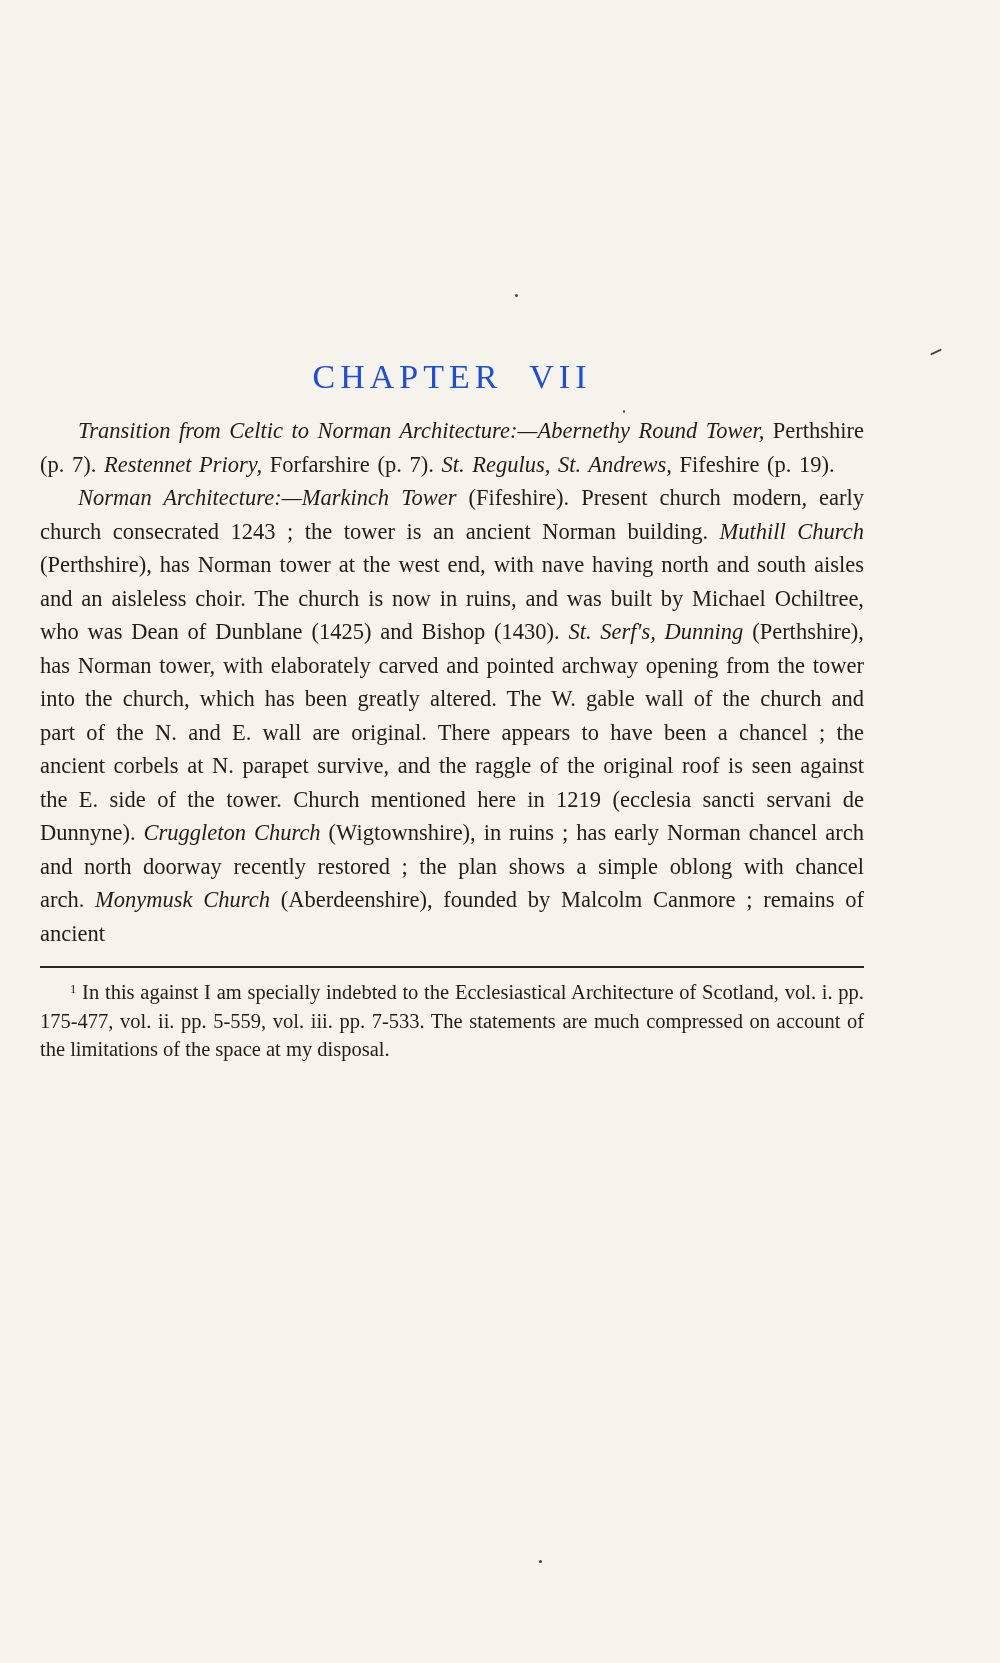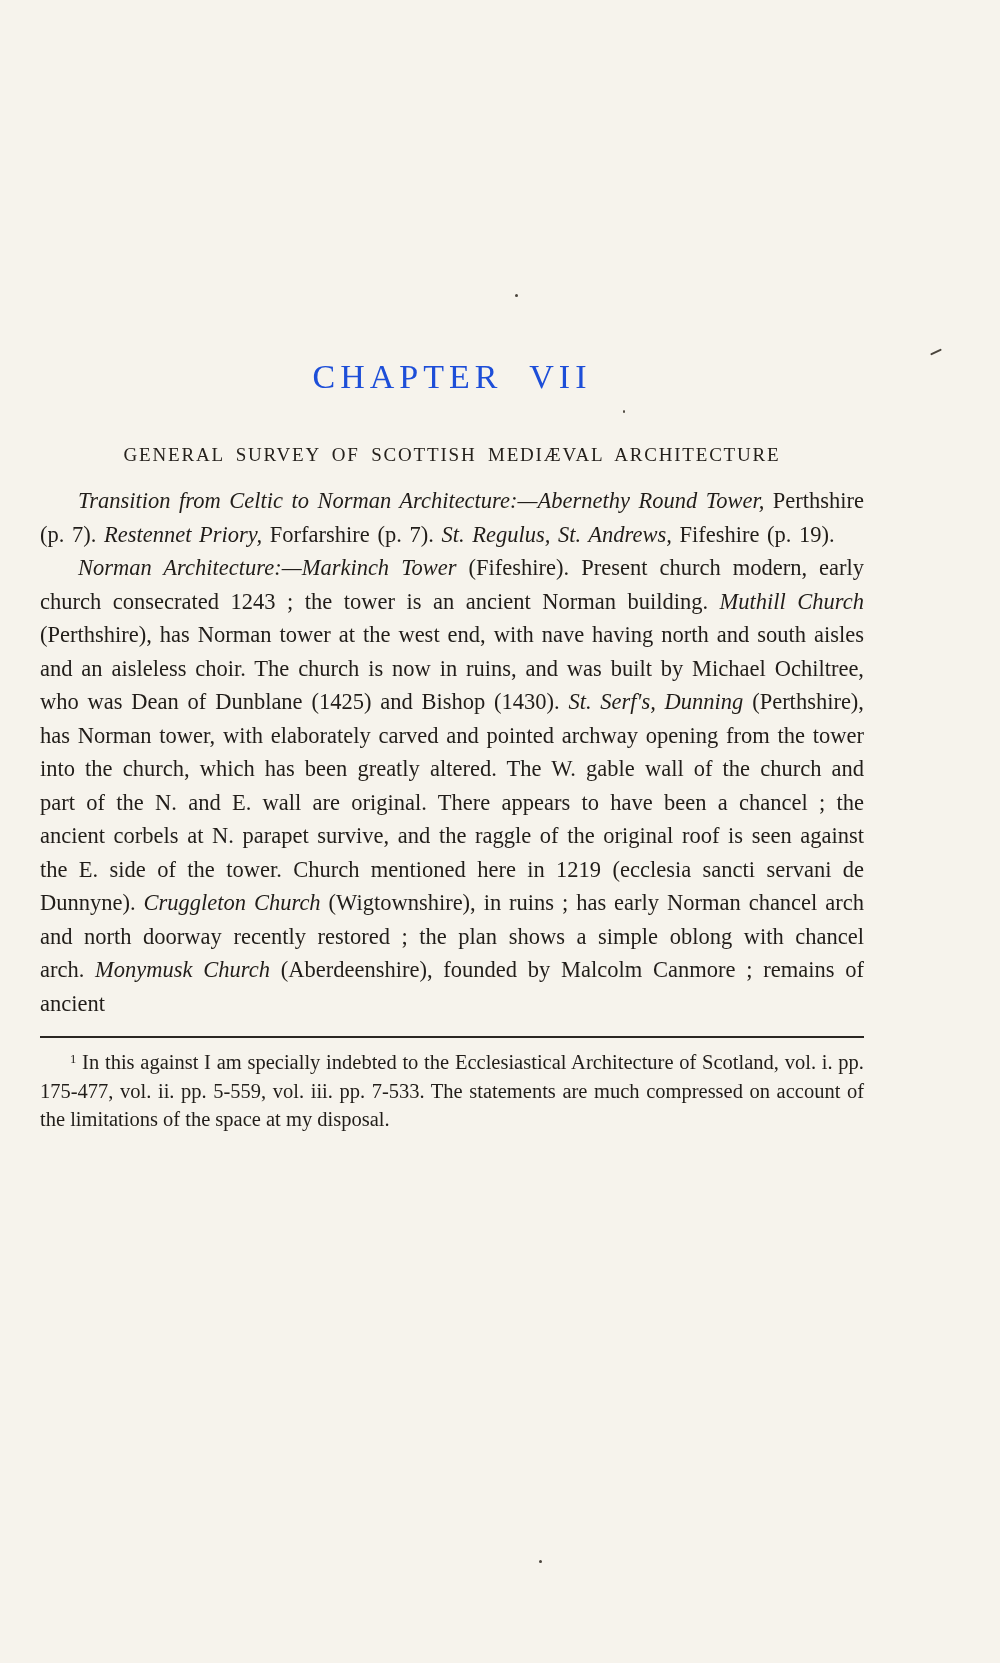--- a/index.html
+++ b/index.html
@@ -91,21 +91,20 @@
     transform: rotate(-25deg);
   }
 </style>
 </head>
 <body>
 
 <div class="page">
 
   <h1 class="chapter-title">CHAPTER VII</h1>
 
-  <h2 class="section-heading">GENERAL SURVEY OF SCOTTISH MEDIÆVAL ARCHITECTURE</h2>
 
 
   <p class="body-para first"><span style="font-style: italic; margin-top: 36px;">Transition from Celtic to Norman Architecture:—Abernethy Round Tower,</span><span> Perthshire (p. 7). </span><span style="font-style: italic;">Restennet Priory,</span><span> Forfarshire (p. 7). </span><span style="font-style: italic;">St. Regulus, St. Andrews,</span><span> Fifeshire (p. 19).</span></p>
 
   <p class="body-para"><span style="font-style: italic;">Norman Architecture:—Markinch Tower</span><span> (Fifeshire). Present church modern, early church consecrated 1243 ; the tower is an ancient Norman building. </span><span style="font-style: italic;">Muthill Church</span><span> (Perthshire), has Norman tower at the west end, with nave having north and south aisles and an aisleless choir. The church is now in ruins, and was built by Michael Ochiltree, who was Dean of Dunblane (1425) and Bishop (1430). </span><span style="font-style: italic;">St. Serf's, Dunning</span><span> (Perthshire), has Norman tower, with elaborately carved and pointed archway opening from the tower into the church, which has been greatly altered. The W. gable wall of the church and part of the N. and E. wall are original. There appears to have been a chancel ; the ancient corbels at N. parapet survive, and the raggle of the original roof is seen against the E. side of the tower. Church mentioned here in 1219 (ecclesia sancti servani de Dunnyne). </span><span style="font-style: italic;">Cruggleton Church</span><span> (Wigtownshire), in ruins ; has early Norman chancel arch and north doorway recently restored ; the plan shows a simple oblong with chancel arch. </span><span style="font-style: italic;">Monymusk Church</span><span> (Aberdeenshire), founded by Malcolm Canmore ; remains of ancient</span></p>
 
   <hr class="footnote-rule">
 
   <p class="footnote"><sup>1</sup><span> In this against I am specially indebted to the </span><span style="">Ecclesiastical Architecture of Scotland,</span><span> vol. i. pp. 175-477, vol. ii. pp. 5-559, vol. iii. pp. 7-533. The statements are much compressed on account of the limitations of the space at my disposal.</span></p>
 

